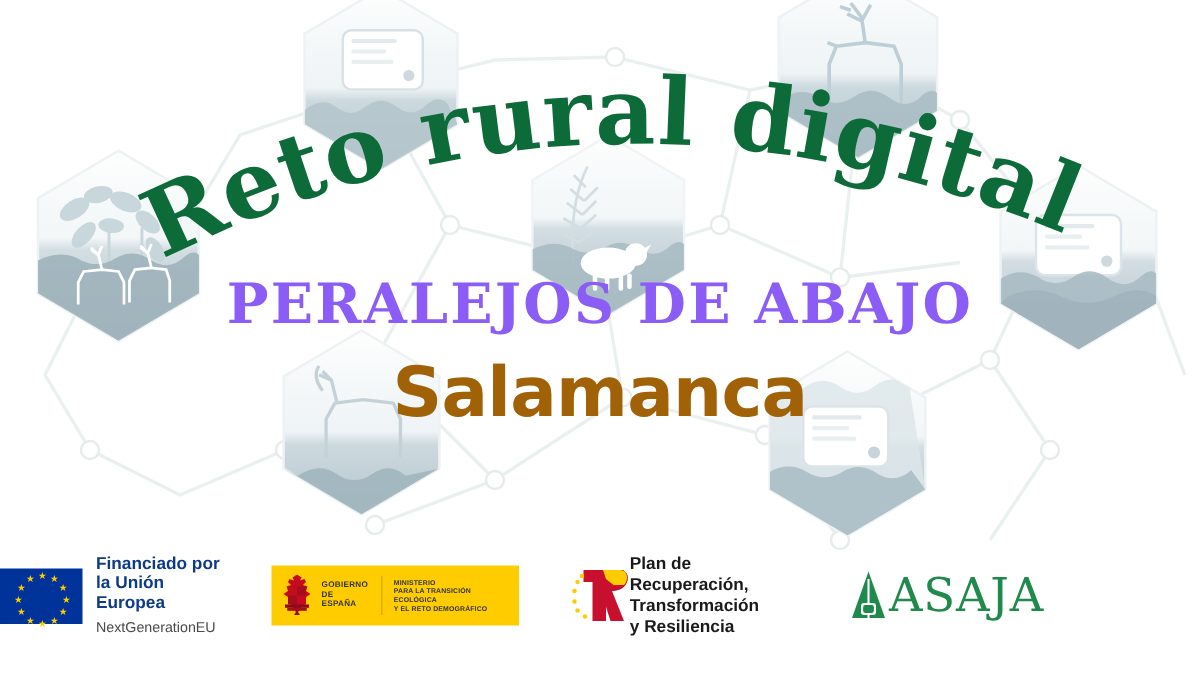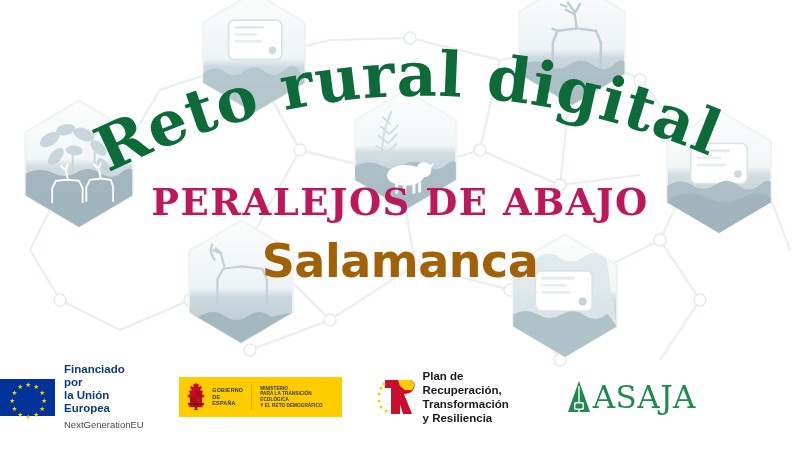--- a/index.html
+++ b/index.html
@@ -53,21 +53,21 @@
   #town-name {
     position:absolute;
     left:0;
     top:180px;
     width:800px;
     text-align:center;
     font-family:"DejaVu Serif","Liberation Serif",serif;
     font-weight:700;
     font-size:37px;
     letter-spacing:1.5px;
-    color:#be185d;
+    color:#8b5cf6;
     white-space:nowrap;
   }
 
   #province-name {
     position:absolute;
     left:0;
     top:234px;
     width:800px;
     text-align:center;
     font-family:"DejaVu Sans","Liberation Sans",sans-serif;
@@ -156,21 +156,21 @@
     font-size:4.6px;
     font-weight:700;
     color:#333333;
     line-height:5.6px;
     letter-spacing:0.1px;
     font-family:"Liberation Sans",sans-serif;
     white-space:pre-line;
   }
 
   
-  #logo-prtr { gap:7px; }
+  #logo-prtr { }
   .prtr-mark { width:40px; height:42px; flex:none; }
   .prtr-text {
     font-size:11.5px;
     font-weight:700;
     color:#1a1a1a;
     line-height:14px;
     font-family:"Liberation Sans",sans-serif;
     white-space:pre-line;
   }
 

